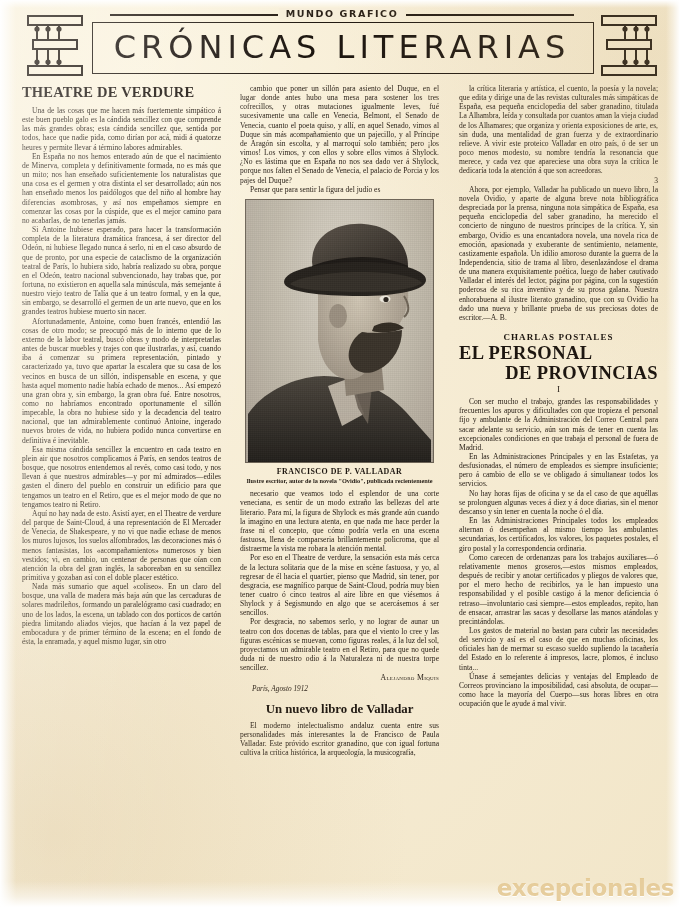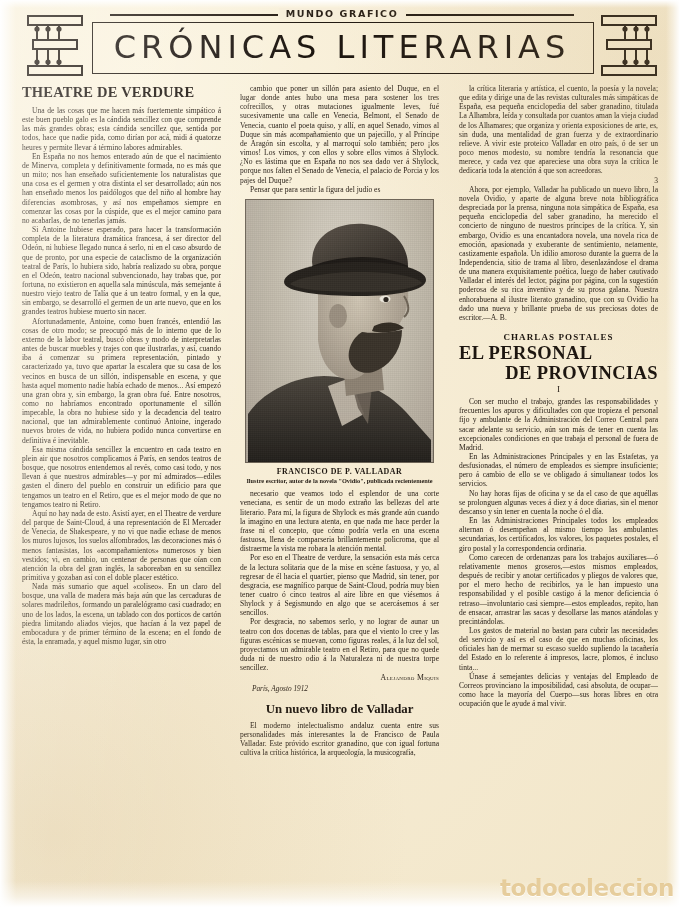--- a/index.html
+++ b/index.html
@@ -424,19 +424,19 @@
       <p>En las Administraciones Principales y en las Estafetas, ya desfusionadas, el número de empleados es siempre insuficiente; pero á cambio de ello se ve obligado á simultanear todos los servicios.</p>
       <p>No hay horas fijas de oficina y se da el caso de que aquéllas se prolonguen algunas veces á diez y á doce diarias, sin el menor descanso y sin tener en cuenta la noche ó el día.</p>
       <p>En las Administraciones Principales todos los empleados alternan ó desempeñan al mismo tiempo las ambulantes secundarias, los certificados, los valores, los paquetes postales, el giro postal y la correspondencia ordinaria.</p>
       <p>Como carecen de ordenanzas para los trabajos auxiliares—ó relativamente menos groseros,—estos mismos empleados, después de recibir y anotar certificados y pliegos de valores que, por el mero hecho de recibirlos, ya le han impuesto una responsabilidad y el posible castigo á la menor deficiencia ó retraso—involuntario casi siempre—estos empleados, repito, han de ensacar, arrastrar las sacas y desollarse las manos atándolas y precintándolas.</p>
       <p>Los gastos de material no bastan para cubrir las necesidades del servicio y así es el caso de que en muchas oficinas, los oficiales han de mermar su escaso sueldo supliendo la tacañería del Estado en lo referente á impresos, lacre, plomos, é incluso tinta...</p>
       <p>Únase á semejantes delicias y ventajas del Empleado de Correos provinciano la imposibilidad, casi absoluta, de ocupar—como hace la mayoría del Cuerpo—sus horas libres en otra ocupación que le ayude á mal vivir.</p>
     </div>
 
   </div>
 
-  <div id="watermark">todocoleccion</div>
+  <div id="watermark">excepcionales</div>
 
   <div class="edge-t"></div>
   <div class="edge-l"></div>
   <div class="edge-r"></div>
   <div class="edge-b"></div>
 </div>
 
 </body></html>

